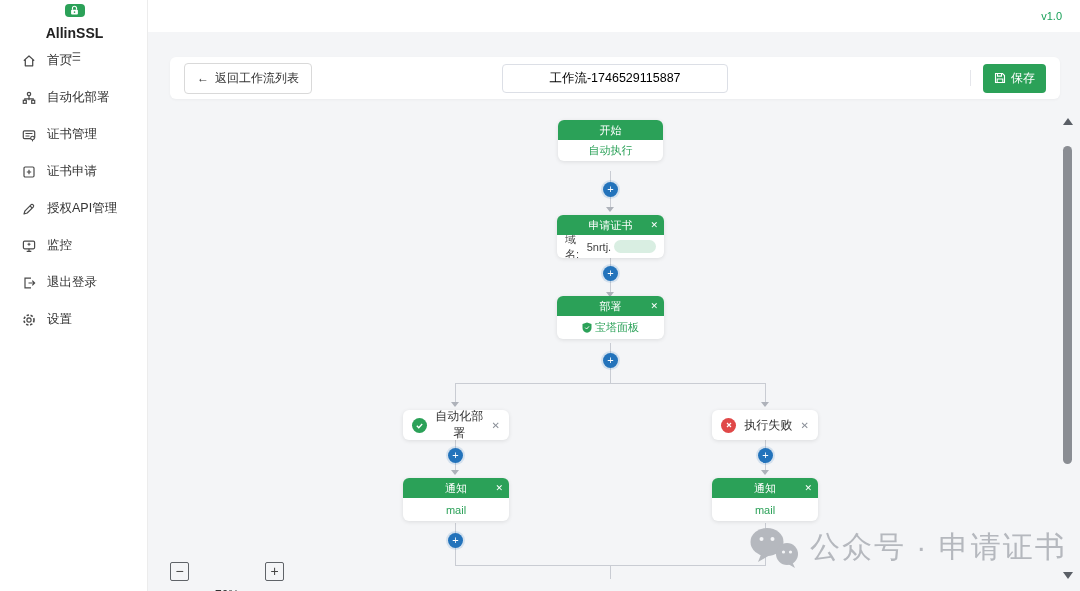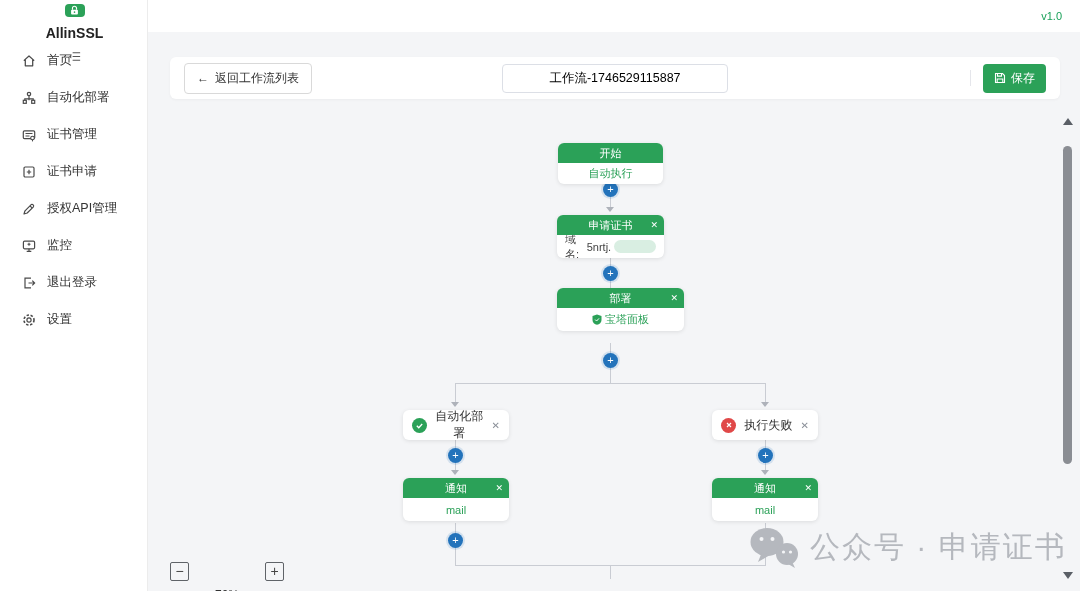--- a/index.html
+++ b/index.html
@@ -212,42 +212,42 @@
       <div class="plus-btn" style="left:610px;top:416px">
           <span>+</span>
         </div>
       <div class="plus-btn" style="left:300px;top:501px">
           <span>+</span>
         </div>
       <div class="plus-btn" style="left:610px;top:501px">
           <span>+</span>
         </div>
 
-      <div class="node node-start" style="left:410px;top:111px;width:105px">
+      <div class="node node-start" style="left:410px;top:88px;width:105px">
         <div class="node-header">
             <span>开始</span>
           </div>
         <div class="node-body">
             <span>自动执行</span>
           </div>
       </div>
 
       <div class="node node-cert" style="left:409px;top:183px;width:107px">
         <div class="node-header">
           <span>申请证书</span>
           <span class="node-close">✕</span>
         </div>
         <div class="node-body">
           <span>域名:</span>
           <span>5nrtj.</span>
           <span class="mask-pill"></span>
         </div>
       </div>
 
-      <div class="node node-cert" style="left:409px;top:256px;width:127px">
+      <div class="node node-cert" style="left:409px;top:264px;width:107px">
         <div class="node-header">
           <span>部署</span>
           <span class="node-close">✕</span>
         </div>
         <div class="node-body" style="justify-content:center;color:#2ba158">
           <svg width="10" height="11" viewBox="0 0 10 11">
               <path d="M5 .5 9.5 2v4c0 2.6-2 4.2-4.5 4.8C2.5 10.2.5 8.6.5 6V2z" fill="#2ba158"></path>
               <path d="M3.2 5.6 4.6 7l2.4-2.6" fill="none" stroke="#fff" stroke-width="1"></path>
             </svg>
           <span>宝塔面板</span>

